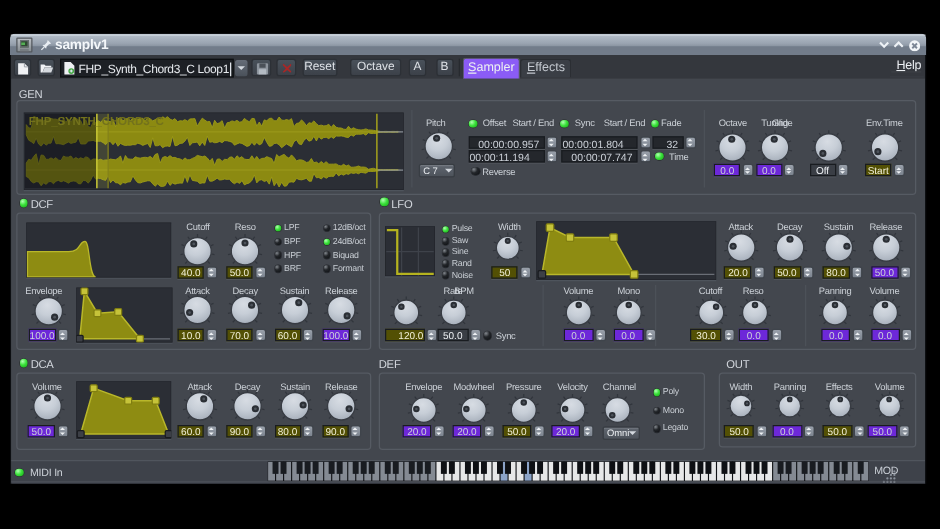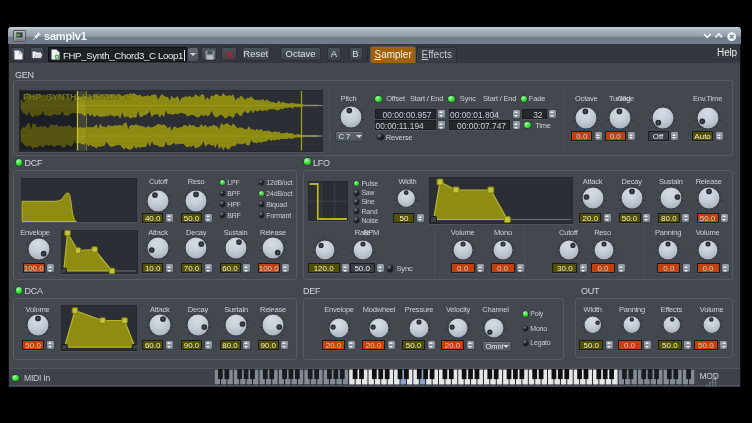--- a/index.html
+++ b/index.html
@@ -1,17 +1,17 @@
 <!DOCTYPE html>
 <html><head><meta charset="utf-8"><style>
 *{margin:0;padding:0;box-sizing:border-box}
 svg{position:absolute}
 body{width:752px;height:423px;background:#000;font-family:"Liberation Sans",sans-serif;position:relative;overflow:hidden}
 div{position:absolute}
-.vb{background:#c2410c;color:#ccd1d8;border:1px solid #191c20;box-shadow:0 1px 0 rgba(255,255,255,0.07)}
+.vb{background:#6d28d9;color:#ccd1d8;border:1px solid #191c20;box-shadow:0 1px 0 rgba(255,255,255,0.07)}
 .vbo{background:#535004;color:#f2f0d8}
 .vblt{background:#3a3e45;color:#eef1f4}
 .vbdk{background:#24272c}
 .sp{background:linear-gradient(#9aa1ab,#7b838e);border-radius:2.5px;border:1px solid #3f444b}
 .spu{left:1.2px;top:1.6px;width:0;height:0;border-left:2.6px solid transparent;border-right:2.6px solid transparent;border-bottom:2.8px solid #eef1f4}
 .spd{left:1.2px;top:5.4px;width:0;height:0;border-left:2.6px solid transparent;border-right:2.6px solid transparent;border-top:2.8px solid #eef1f4}
 .led{border-radius:50%}
 .ledon{background:radial-gradient(circle at 35% 30%,#b0ffb0,#3ce23c 45%,#23bc23 78%,#169016 100%);box-shadow:0 0 0 0.5px rgba(15,25,15,0.55)}
 .ledoff{background:radial-gradient(circle at 30% 25%,#82878d,#23262a 42%,#0c0e11 100%);box-shadow:0 0 0 0.5px rgba(10,12,15,0.5)}
 .grp{border:1px solid #565b63;border-radius:3px}
@@ -89,21 +89,21 @@
   </svg>
 <div class="btn" style="left:221px;top:47px;width:16px;height:13.5px;line-height:12.0px"></div>
 <svg style="left:225.5px;top:50.5px" width="7.5" height="7.5" viewBox="0 0 9 9">
     <path d="M1 0 L4.5 3 L8 0 L9 1.2 L5.8 4.5 L9 7.8 L8 9 L4.5 6 L1 9 L0 7.8 L3.2 4.5 L0 1.2 Z" fill="#a62727"></path>
   </svg>
 <div class="btn" style="left:241.6px;top:47px;width:28.3px;height:13.5px;line-height:12.0px">Reset</div>
 <div class="btn" style="left:279.9px;top:47px;width:41.4px;height:13.5px;line-height:12.0px">Octave</div>
 <div class="btn" style="left:326.6px;top:47px;width:14.6px;height:13.5px;line-height:12.0px">A</div>
 <div class="btn" style="left:348.5px;top:47px;width:14px;height:13.5px;line-height:12.0px">B</div>
 <div style="left:367.3px;top:46.5px;width:1px;height:14px;background:#272a2f"></div>
-<div style="left:369.8px;top:45.5px;width:46.6px;height:17px;background:#a16207;border:1px solid #54595f;border-bottom:none;border-radius:3px 3px 0 0;color:#eceff2;font-size:10px;text-align:center;line-height:16px"><span style="text-decoration:underline">S</span>ampler</div>
+<div style="left:369.8px;top:45.5px;width:46.6px;height:17px;background:#8b5cf6;border:1px solid #54595f;border-bottom:none;border-radius:3px 3px 0 0;color:#eceff2;font-size:10px;text-align:center;line-height:16px"><span style="text-decoration:underline">S</span>ampler</div>
 <div style="left:416.4px;top:47.2px;width:40.7px;height:15.3px;background:#3a3e45;border:1px solid #2b2e33;border-bottom:none;border-radius:3px 3px 0 0;color:#c3c8cf;font-size:10px;text-align:center;line-height:14px"><span style="text-decoration:underline">E</span>ffects</div>
 <div style="position:absolute;left:707.0px;top:46.8px;width:40px;text-align:center;font-size:10px;color:#eceff3;line-height:12px;letter-spacing:-0.2px;white-space:nowrap"><span style="text-decoration:underline">H</span>elp</div>
 <div style="left:713px;top:57.4px;width:24px;height:1px;background:#3c4046"></div>
 <div style="left:712px;top:61.4px;width:27px;height:1px;background:#393d43"></div>
 <div style="left:9px;top:62.5px;width:731px;height:305px;background:#43474e"></div>
 <div style="left:9px;top:367.5px;width:731px;height:19px;background:#3e424a;border-top:1px solid #50555d"></div>
 <div class="led ledon" style="left:12.2px;top:374.8px;width:6.5px;height:6.5px"></div>
 <div style="position:absolute;left:24.0px;top:372.5px;width:60px;text-align:left;font-size:8.5px;color:#ccd1d7;line-height:10.5px;letter-spacing:-0.2px;white-space:nowrap">MIDI In</div>
 <div style="position:absolute;left:689.0px;top:371.0px;width:40px;text-align:center;font-size:8.5px;color:#c9ced5;line-height:10.5px;letter-spacing:-0.2px;white-space:nowrap">MOD</div>
 <svg style="left:705px;top:375px" width="12" height="12" viewBox="0 0 12 12">
@@ -295,21 +295,21 @@
 <div class="vb vbdk" style="left:374.5px;top:108.6px;width:61px;height:10px;font-size:8.4px;line-height:10px;text-align:right;padding-right:3px;">00:00:00.957</div>
 <div class="sp" style="left:437.0px;top:108.6px;width:9px;height:10px">
     <div class="spu"></div>
     <div class="spd"></div>
   </div>
 <div class="vb vbdk" style="left:374.5px;top:120.3px;width:61px;height:10px;font-size:8.4px;line-height:10px;text-align:right;padding-right:16px;">00:00:11.194</div>
 <div class="sp" style="left:437.0px;top:120.3px;width:9px;height:10px">
     <div class="spu"></div>
     <div class="spd"></div>
   </div>
-<div class="vb vbdk" style="left:449.0px;top:108.6px;width:43px;height:10px;font-size:8.4px;line-height:10px;text-align:left;padding-right:20px;">00:00:01.804</div>
+<div class="vb vbdk" style="left:449.0px;top:108.6px;width:61px;height:10px;font-size:8.4px;line-height:10px;text-align:left;padding-right:20px;">00:00:01.804</div>
 <div class="sp" style="left:511.5px;top:108.6px;width:9px;height:10px">
     <div class="spu"></div>
     <div class="spd"></div>
   </div>
 <div class="vb vbdk" style="left:449.0px;top:120.3px;width:61px;height:10px;font-size:8.4px;line-height:10px;text-align:right;padding-right:3px;">00:00:07.747</div>
 <div class="sp" style="left:511.5px;top:120.3px;width:9px;height:10px">
     <div class="spu"></div>
     <div class="spd"></div>
   </div>
 <div class="vb vbdk" style="left:521.5px;top:108.6px;width:25px;height:10px;font-size:8.4px;line-height:10px;text-align:right;padding-right:3px;">32</div>
@@ -389,21 +389,21 @@
 <div class="vb" style="left:604.7px;top:131.0px;width:21px;height:10px;font-size:8px;line-height:10px;text-align:center;">0.0</div>
 <div class="sp" style="left:627.2px;top:131.0px;width:9px;height:10px">
     <div class="spu"></div>
     <div class="spd"></div>
   </div>
 <div class="vb vblt" style="left:647.5px;top:131.0px;width:21px;height:10px;font-size:8px;line-height:10px;text-align:center;">Off</div>
 <div class="sp" style="left:670.0px;top:131.0px;width:9px;height:10px">
     <div class="spu"></div>
     <div class="spd"></div>
   </div>
-<div class="vb vbo" style="left:692.1px;top:131.0px;width:21px;height:10px;font-size:8px;line-height:10px;text-align:center;">Auto</div>
+<div class="vb vbo" style="left:692.1px;top:131.0px;width:21px;height:10px;font-size:8px;line-height:10px;text-align:center;">Start</div>
 <div class="sp" style="left:714.6px;top:131.0px;width:9px;height:10px">
     <div class="spu"></div>
     <div class="spd"></div>
   </div>
 <div style="left:563px;top:88px;width:1px;height:62px;background:#4c5158"></div>
 <div style="left:329px;top:88px;width:1px;height:62px;background:#4c5158"></div>
 <div class="led ledon" style="left:15.8px;top:159.2px;width:6.5px;height:6.5px"></div>
 <div style="position:absolute;left:24.5px;top:157.5px;width:40px;text-align:left;font-size:9px;color:#d3d7dd;line-height:11px;letter-spacing:-0.2px;white-space:nowrap">DCF</div>
 <div class="grp" style="left:13px;top:170px;width:284px;height:110px"></div>
 <svg style="position:absolute;left:21.3px;top:177.7px;box-shadow:0 1px 0 rgba(88,94,103,0.55)" width="116" height="44" viewBox="0 0 116 44">
@@ -729,21 +729,21 @@
     <line x1="9.2" y1="6.3" x2="7.8" y2="4.3" stroke="#31353c" stroke-width="1"></line>
     <line x1="15.0" y1="4.5" x2="15.0" y2="2.1" stroke="#31353c" stroke-width="1"></line>
     <line x1="20.8" y1="6.3" x2="22.2" y2="4.3" stroke="#31353c" stroke-width="1"></line>
     <line x1="24.7" y1="11.0" x2="26.9" y2="10.1" stroke="#31353c" stroke-width="1"></line>
     <line x1="25.3" y1="17.0" x2="27.7" y2="17.5" stroke="#31353c" stroke-width="1"></line>
     <line x1="22.4" y1="22.4" x2="24.1" y2="24.1" stroke="#31353c" stroke-width="1"></line>
     <circle cx="15.0" cy="15.0" r="10.0" fill="url(#kg)" stroke="#383c43" stroke-width="1.1"></circle>
     <circle cx="15.0" cy="9.0" r="2.60" fill="#2b2f35"></circle>
     <circle cx="15.0" cy="9.0" r="1.00" fill="#4e545c"></circle>
   </svg>
-<div class="vb vbo" style="left:307.7px;top:263.4px;width:32px;height:10px;font-size:8px;line-height:10px;text-align:center;">120.0</div>
+<div class="vb vbo" style="left:307.7px;top:263.4px;width:32px;height:10px;font-size:8px;line-height:10px;text-align:right;">120.0</div>
 <div class="sp" style="left:341.2px;top:263.4px;width:9px;height:10px">
     <div class="spu"></div>
     <div class="spd"></div>
   </div>
 <div class="vb vblt" style="left:349.7px;top:263.4px;width:25px;height:10px;font-size:8px;line-height:10px;text-align:center;">50.0</div>
 <div class="sp" style="left:376.2px;top:263.4px;width:9px;height:10px">
     <div class="spu"></div>
     <div class="spd"></div>
   </div>
 <div class="led ledoff" style="left:386.6px;top:265.1px;width:6.5px;height:6.5px"></div>

